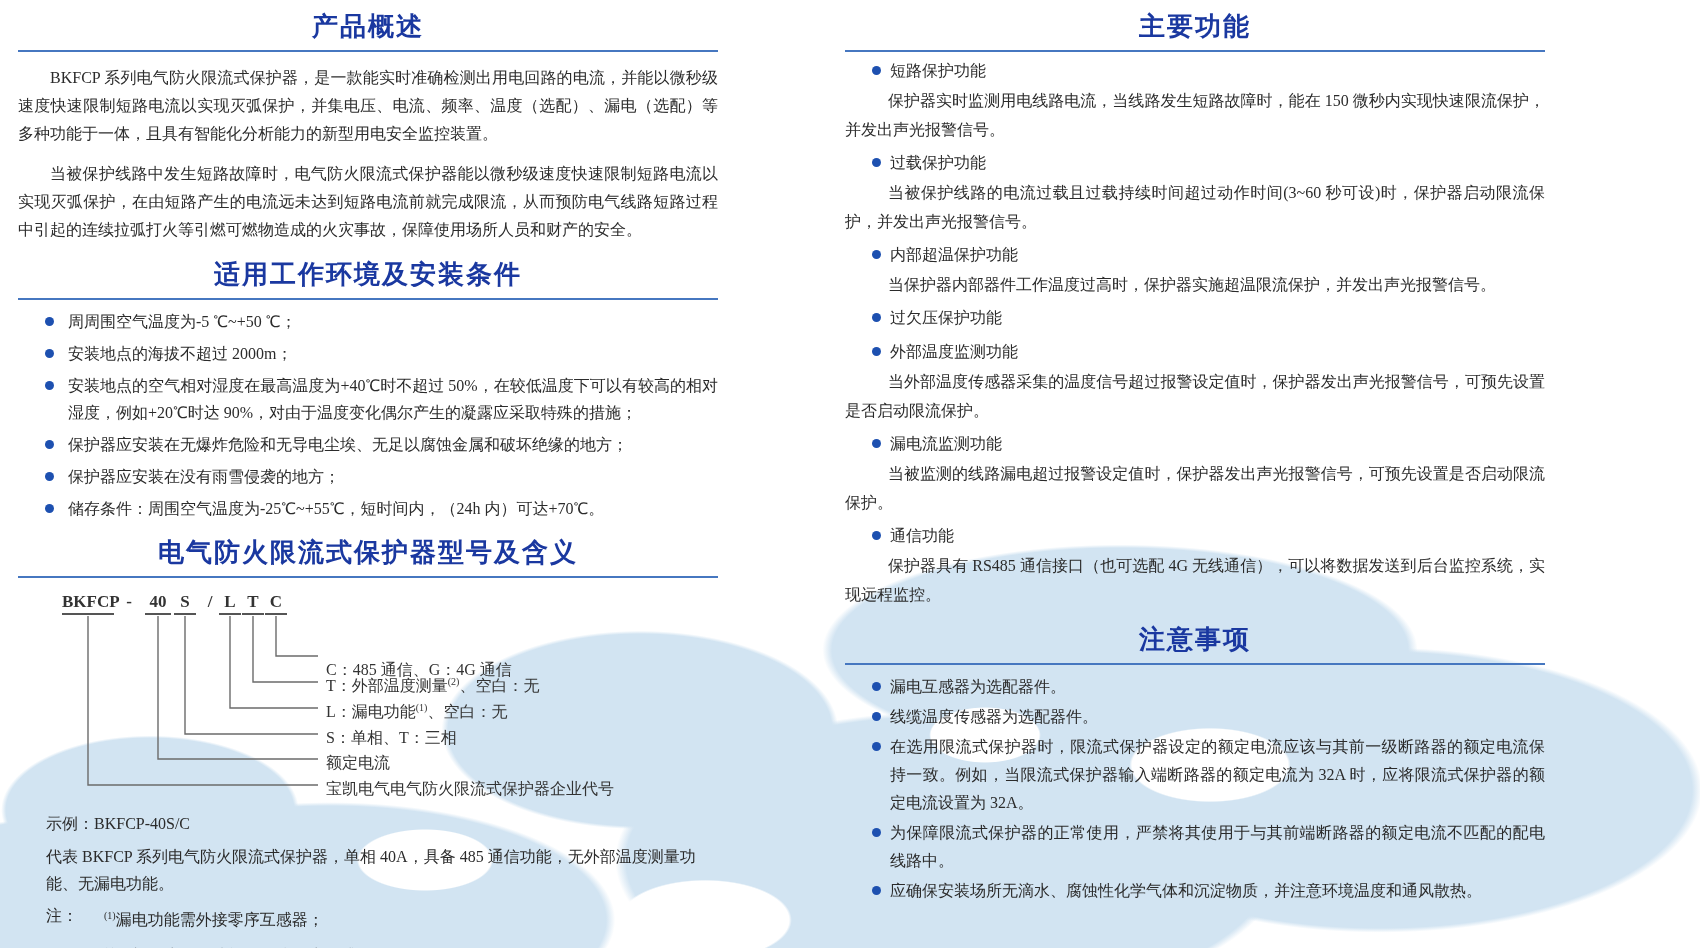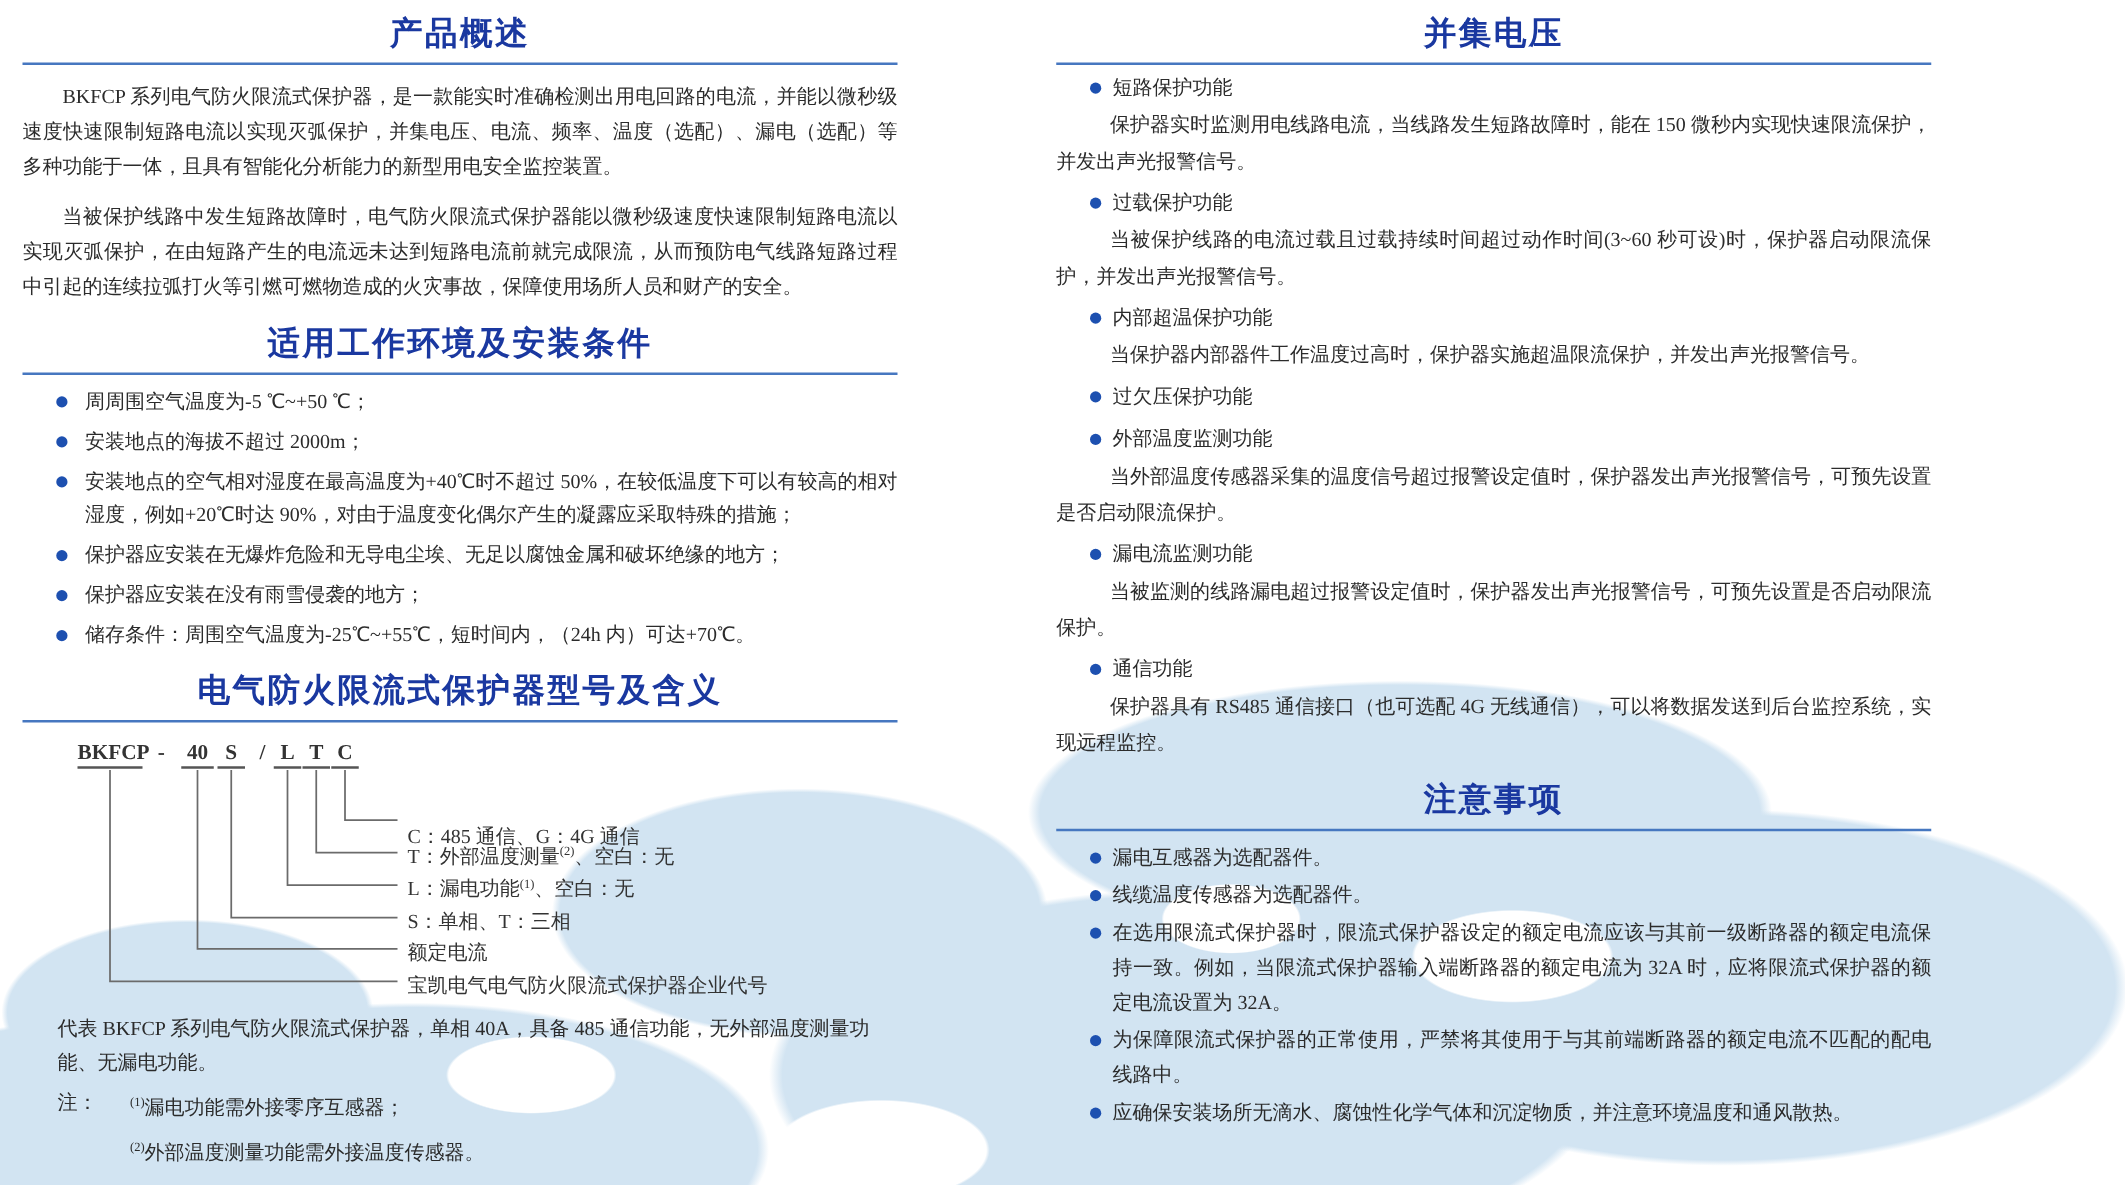--- a/index.html
+++ b/index.html
@@ -103,34 +103,35 @@
       </svg>
 
       <div class="lb lb0"><span>C：485 通信、G：4G 通信</span><sup></sup><span></span></div>
       <div class="lb lb1"><span>T：外部温度测量</span><sup>(2)</sup><span>、空白：无</span></div>
       <div class="lb lb2"><span>L：漏电功能</span><sup>(1)</sup><span>、空白：无</span></div>
       <div class="lb lb3"><span>S：单相、T：三相</span><sup></sup><span></span></div>
       <div class="lb lb4"><span>额定电流</span><sup></sup><span></span></div>
       <div class="lb lb5"><span>宝凯电气电气防火限流式保护器企业代号</span><sup></sup><span></span></div>
     </div>
 
+    <div class="ex-line">示例：BKFCP-40S/C</div>
     <div class="ex-line">代表 BKFCP 系列电气防火限流式保护器，单相 40A，具备 485 通信功能，无外部温度测量功能、无漏电功能。</div>
 
     <div class="note-row">
       <span class="note-label">注：</span>
       <sup>(1)</sup><span>漏电功能需外接零序互感器；</span>
     </div>
     <div class="note-row">
       <sup>(2)</sup><span>外部温度测量功能需外接温度传感器。</span>
     </div>
   </div>
 
   <div class="col col-right">
 
-    <h2 class="sec-title">并集电压</h2>
+    <h2 class="sec-title">主要功能</h2>
     <div class="rule"></div>
 
     <div>
       <div class="fn-head"><span class="dot"></span><span>短路保护功能</span></div>
       <p class="fn-desc">保护器实时监测用电线路电流，当线路发生短路故障时，能在 150 微秒内实现快速限流保护，并发出声光报警信号。</p>
       <div class="fn-head"><span class="dot"></span><span>过载保护功能</span></div>
       <p class="fn-desc">当被保护线路的电流过载且过载持续时间超过动作时间(3~60 秒可设)时，保护器启动限流保护，并发出声光报警信号。</p>
       <div class="fn-head"><span class="dot"></span><span>内部超温保护功能</span></div>
       <p class="fn-desc">当保护器内部器件工作温度过高时，保护器实施超温限流保护，并发出声光报警信号。</p>
       <div class="fn-head"><span class="dot"></span><span>过欠压保护功能</span></div>

